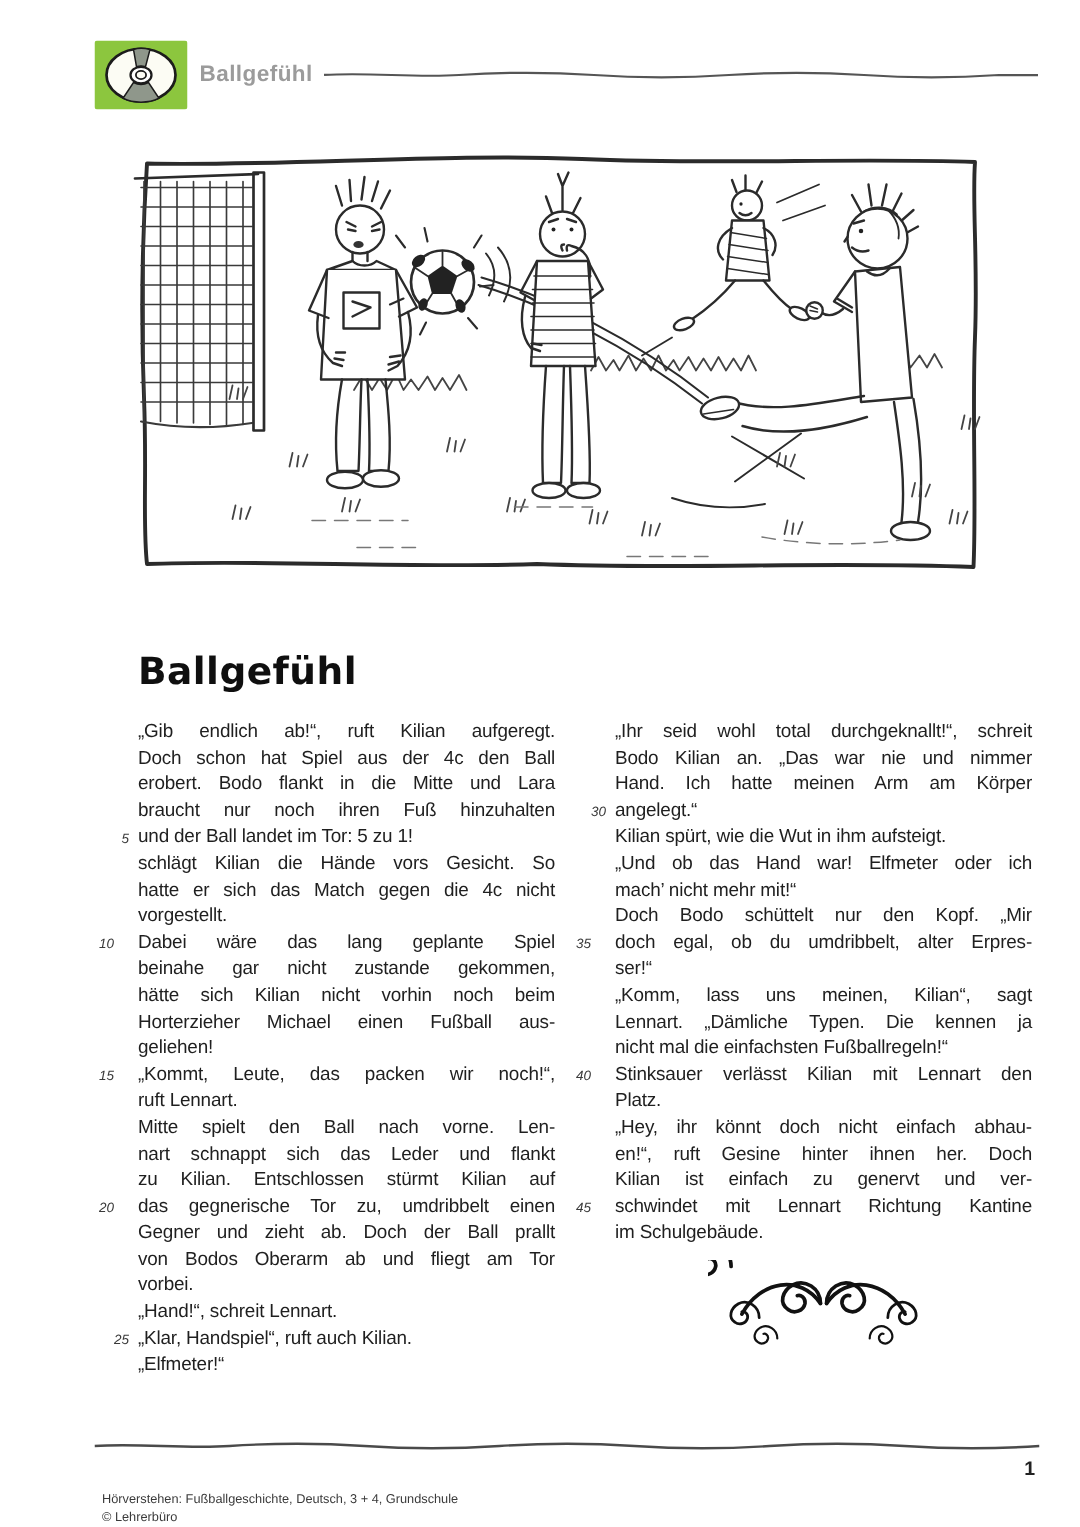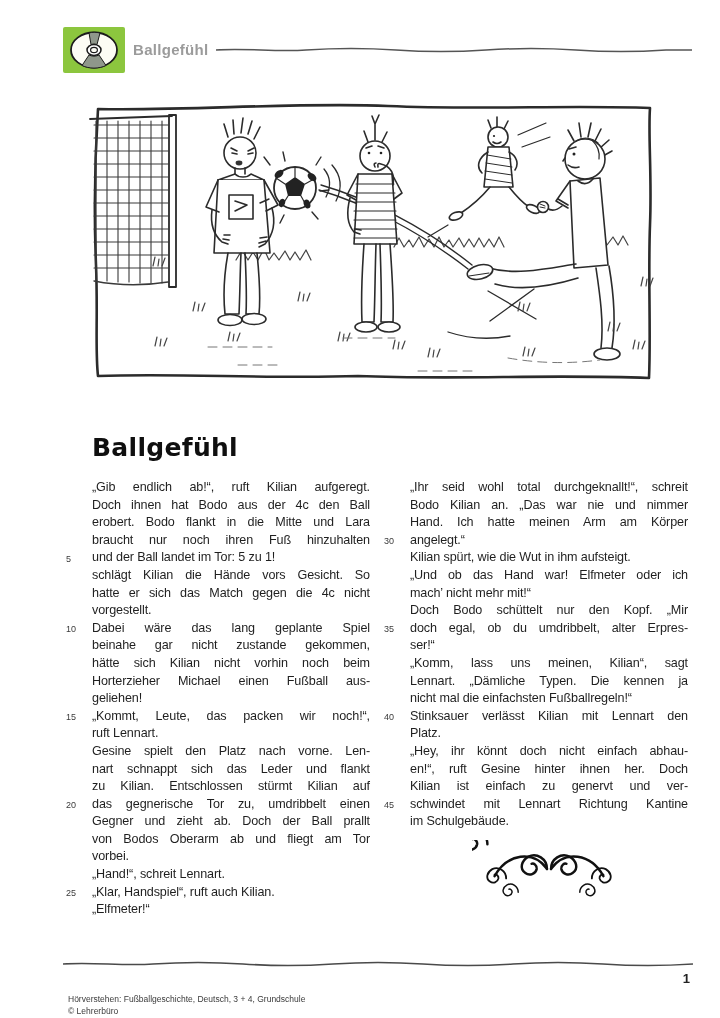--- a/index.html
+++ b/index.html
@@ -22,22 +22,22 @@
   .doc-title{position:absolute;left:92px;top:433px;font-size:25px;font-weight:bold;
     color:#0f0f0f;font-family:"DejaVu Sans","Liberation Sans",sans-serif;letter-spacing:.3px;}
 
   
   .col{position:absolute;top:479px;width:278px;font-size:12.6px;line-height:17.6px;
     color:#1f1f1f;letter-spacing:-0.12px;}
   .col-left{left:92px;}
   .col-right{left:410px;}
   .line{position:relative;white-space:normal;}
   .line.just{text-align:justify;text-align-last:justify;}
-  .num{position:absolute;left:-26px;top:1.5px;width:20px;
-    font-size:9px;color:#3a3a3a;letter-spacing:0;}
+  .num{position:absolute;left:-26px;top:1.5px;width:20px;text-align:right;
+    font-size:9px;color:#3a3a3a;letter-spacing:0;font-style:italic;}
 
   
   .ornament{position:absolute;left:472px;top:840px;width:154px;height:64px;}
 
   
   .footer-rule{position:absolute;left:63px;top:959px;width:630px;height:10px;}
   .footer{position:absolute;left:68px;top:972px;font-size:8.5px;line-height:11.5px;color:#3a3a3a;margin-top:22px;}
   .page-number{position:absolute;right:30px;top:971px;font-size:13px;font-weight:bold;color:#222;}
 </style>
 </head>
@@ -188,35 +188,35 @@
       <g stroke="#777" stroke-width="1" stroke-dasharray="9 6">
         <path d="M120,252 h64 M255,243 h52 M420,263 q45,8 92,2 M150,270 h40 M330,276 h56"></path>
       </g>
     </g>
   </svg>
 
   <div class="doc-title">Ballgefühl</div>
 
   <div class="col col-left">
       <div class="line just"><span>„Gib endlich ab!“, ruft Kilian aufgeregt.</span></div>
-      <div class="line just"><span>Doch ihnen hat Bodo aus der 4c den Ball</span></div>
+      <div class="line just"><span>Doch schon hat Spiel aus der 4c den Ball</span></div>
       <div class="line just"><span>erobert. Bodo flankt in die Mitte und Lara</span></div>
       <div class="line just"><span>braucht nur noch ihren Fuß hinzuhalten</span></div>
       <div class="line"><span class="num">5</span><span>und der Ball landet im Tor: 5 zu 1!</span></div>
       <div class="line just"><span>schlägt Kilian die Hände vors Gesicht. So</span></div>
       <div class="line just"><span>hatte er sich das Match gegen die 4c nicht</span></div>
       <div class="line"><span>vorgestellt.</span></div>
       <div class="line just"><span class="num">10</span><span>Dabei wäre das lang geplante Spiel</span></div>
       <div class="line just"><span>beinahe gar nicht zustande gekommen,</span></div>
       <div class="line just"><span>hätte sich Kilian nicht vorhin noch beim</span></div>
       <div class="line just"><span>Horterzieher Michael einen Fußball aus-</span></div>
       <div class="line"><span>geliehen!</span></div>
       <div class="line just"><span class="num">15</span><span>„Kommt, Leute, das packen wir noch!“,</span></div>
       <div class="line"><span>ruft Lennart.</span></div>
-      <div class="line just"><span>Gesine spielt den Platz nach vorne. Len-</span></div>
+      <div class="line just"><span>Mitte spielt den Ball nach vorne. Len-</span></div>
       <div class="line just"><span>nart schnappt sich das Leder und flankt</span></div>
       <div class="line just"><span>zu Kilian. Entschlossen stürmt Kilian auf</span></div>
       <div class="line just"><span class="num">20</span><span>das gegnerische Tor zu, umdribbelt einen</span></div>
       <div class="line just"><span>Gegner und zieht ab. Doch der Ball prallt</span></div>
       <div class="line just"><span>von Bodos Oberarm ab und fliegt am Tor</span></div>
       <div class="line"><span>vorbei.</span></div>
       <div class="line"><span>„Hand!“, schreit Lennart.</span></div>
       <div class="line"><span class="num">25</span><span>„Klar, Handspiel“, ruft auch Kilian.</span></div>
       <div class="line"><span>„Elfmeter!“</span></div>
     </div>

